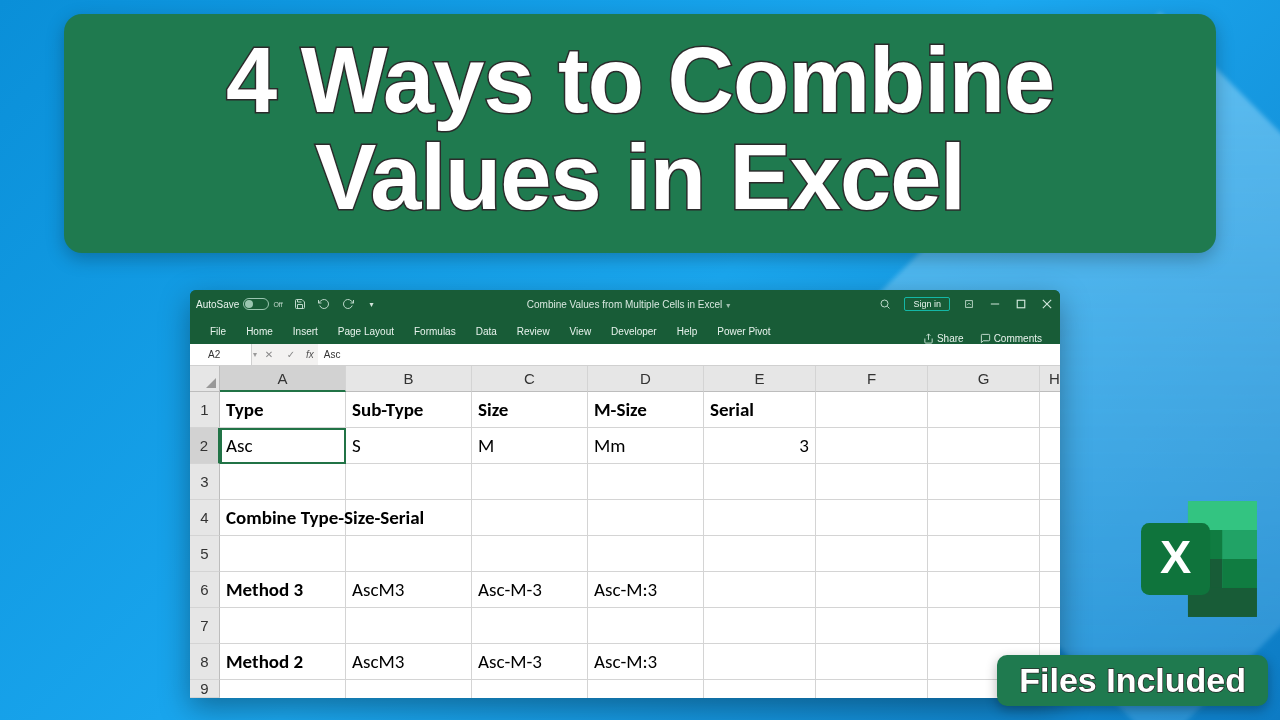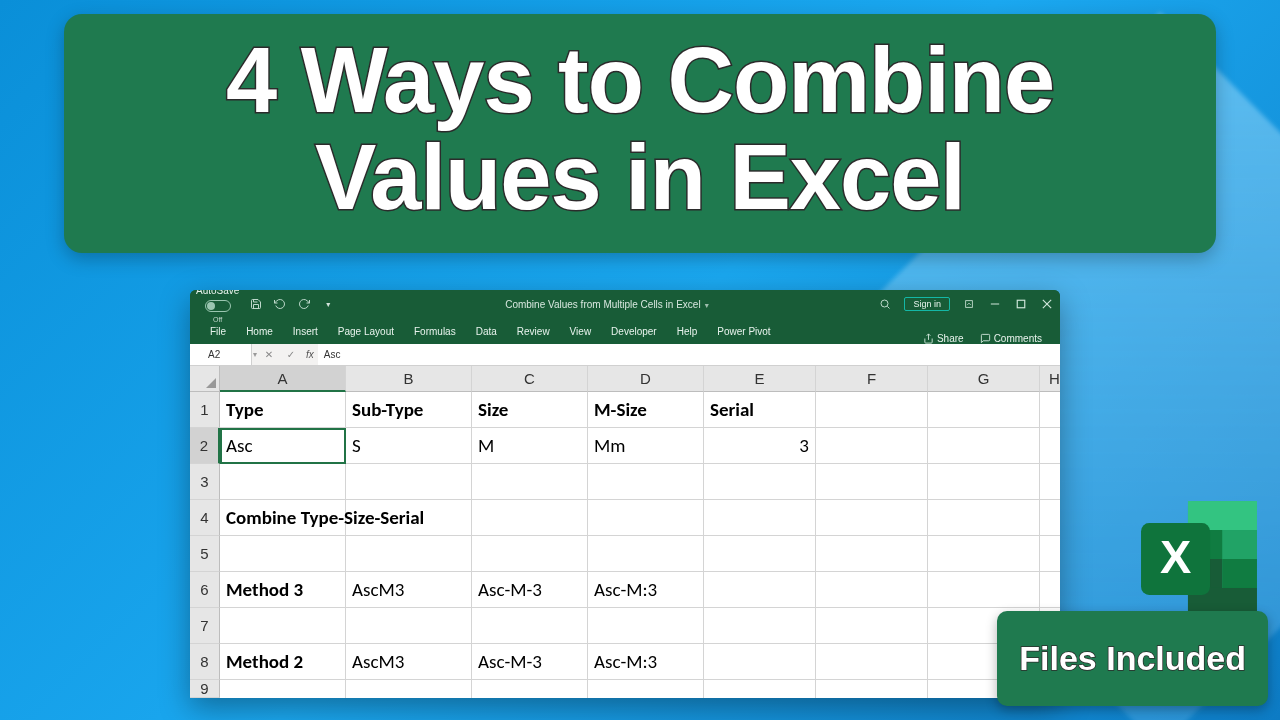--- a/index.html
+++ b/index.html
@@ -44,21 +44,21 @@
   overflow: hidden;
 }
 
 .titlebar {
   display: flex; align-items: center; height: 28px;
   background: #185c37; color: #e8f3ed; font-size: 10px;
   padding: 0 6px;
 }
 .tbl { display: flex; align-items: center; gap: 10px; }
 .autosave {
-  display: flex; align-items: center; gap: 4px; font-size: 10px; flex-direction: column;
+  display: flex; align-items: center; gap: 4px; font-size: 10px;
 }
 .toggle {
   width: 26px; height: 12px; border: 1px solid #9ac6b0;
   border-radius: 7px; position: relative;
 }
 .toggle::after {
   content: ""; position: absolute; left: 1px; top: 1px;
   width: 8px; height: 8px; border-radius: 50%; background: #9ac6b0;
 }
 .qat-icon { width: 14px; height: 14px; display: flex; align-items: center; justify-content: center; opacity: 0.9; }
@@ -143,21 +143,21 @@
 
 .excel-icon {
   position: absolute; right: 12px; bottom: 92px;
   width: 138px; height: 138px;
 }
 
 .badge {
   position: absolute; right: 12px; bottom: 14px;
   background: #1f7a4f; color: #fff;
   font-size: 34px; font-weight: 600;
-  padding: 28px 22px; border-radius: 10px;
+  padding: 6px 22px; border-radius: 10px;
   box-shadow: 0 4px 12px rgba(0,0,0,0.3);
   -webkit-text-stroke: 1.5px #2b2b2b;
   paint-order: stroke fill;
 }
 </style>
 </head>
 <body>
 
 <div class="bg-shape"></div>
 

